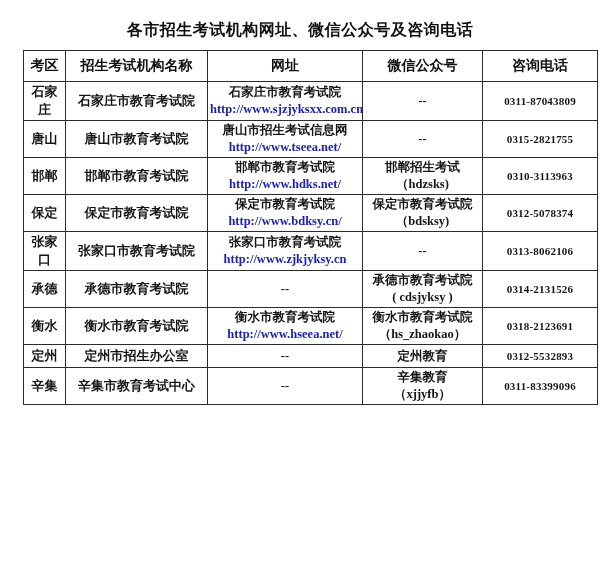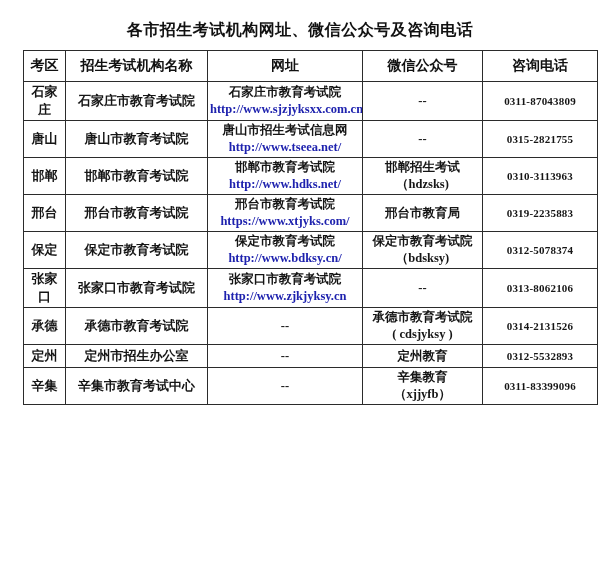--- a/index.html
+++ b/index.html
@@ -120,33 +120,20 @@
           <span class="line1">邯郸市教育考试院</span>
           <a class="url">http://www.hdks.net/</a>
         </td>
         <td class="wechat-cell">
           <span class="line1">邯郸招生考试</span>
           <span class="line2">（hdzsks)</span>
         </td>
         <td class="phone-cell">0310-3113963</td>
       </tr>
 
-      <tr class="row-normal">
-        <td class="region-cell">邢台</td>
-        <td class="agency-cell">邢台市教育考试院</td>
-        <td class="site-cell">
-          <span class="line1">邢台市教育考试院</span>
-          <a class="url">https://www.xtjyks.com/</a>
-        </td>
-        <td class="wechat-cell">
-          <span class="line1">邢台市教育局</span>
-
-        </td>
-        <td class="phone-cell">0319-2235883</td>
-      </tr>
 
       <tr class="row-normal">
         <td class="region-cell">保定</td>
         <td class="agency-cell">保定市教育考试院</td>
         <td class="site-cell">
           <span class="line1">保定市教育考试院</span>
           <a class="url">http://www.bdksy.cn/</a>
         </td>
         <td class="wechat-cell">
           <span class="line1">保定市教育考试院</span>
@@ -178,20 +165,33 @@
         </td>
         <td class="wechat-cell">
           <span class="line1">承德市教育考试院</span>
           <span class="line2">( cdsjyksy )</span>
         </td>
         <td class="phone-cell">0314-2131526</td>
       </tr>
 
 
 
+      <tr class="row-normal">
+        <td class="region-cell">衡水</td>
+        <td class="agency-cell">衡水市教育考试院</td>
+        <td class="site-cell">
+          <span class="line1">衡水市教育考试院</span>
+          <a class="url">http://www.hseea.net/</a>
+        </td>
+        <td class="wechat-cell">
+          <span class="line1">衡水市教育考试院</span>
+          <span class="line2">（hs_zhaokao）</span>
+        </td>
+        <td class="phone-cell">0318-2123691</td>
+      </tr>
 
       <tr class="row-short">
         <td class="region-cell">定州</td>
         <td class="agency-cell">定州市招生办公室</td>
         <td class="site-cell">
           <span class="line1">--</span>
           <a class="url empty"></a>
         </td>
         <td class="wechat-cell">
           <span class="line1">定州教育</span>

